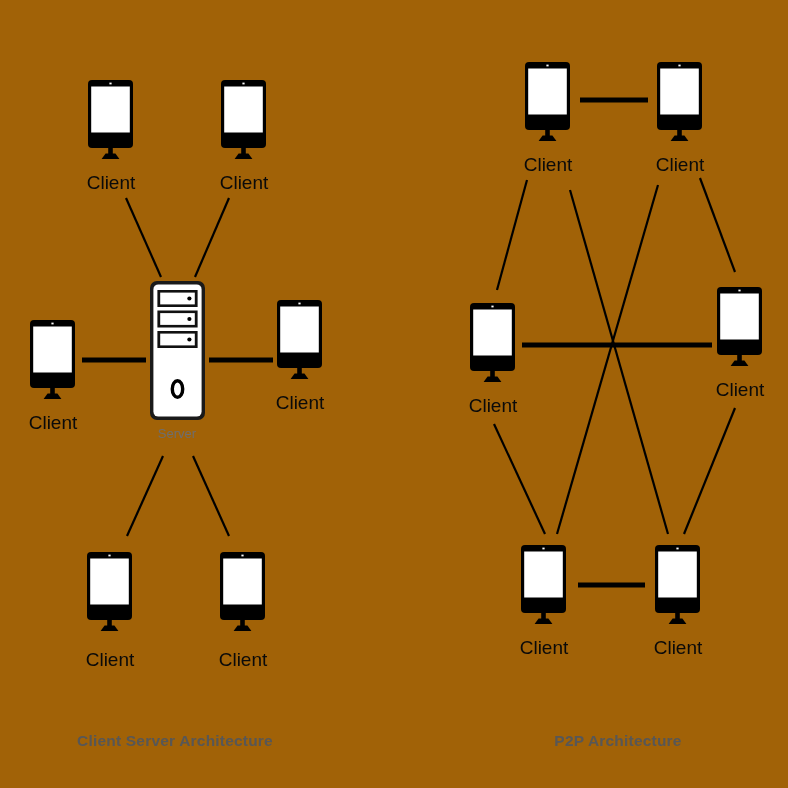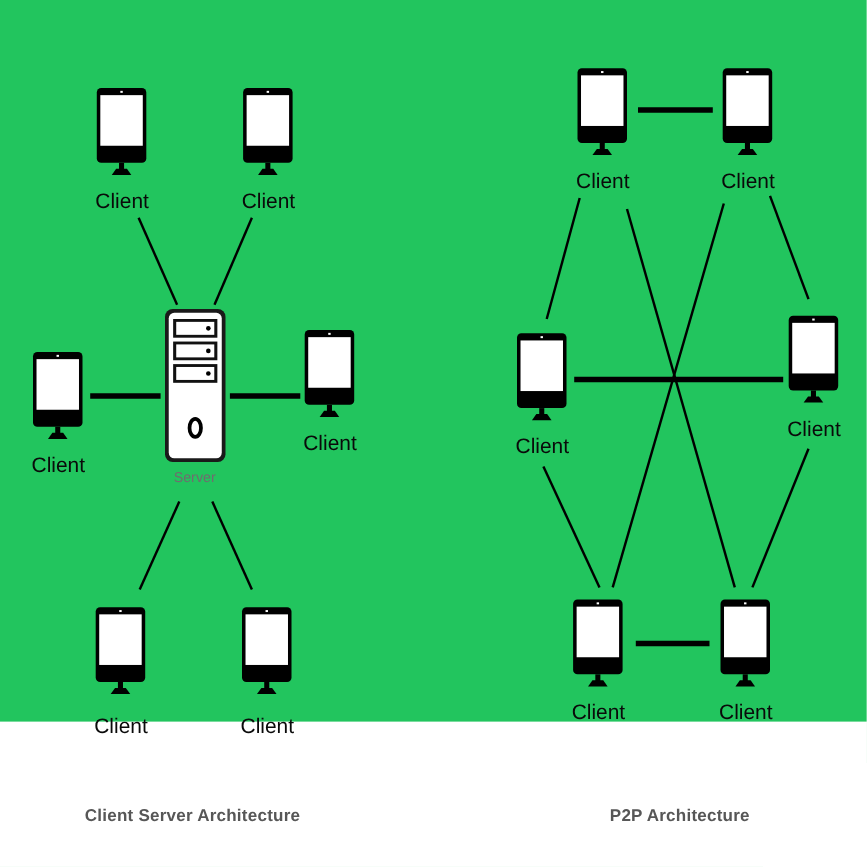--- a/index.html
+++ b/index.html
@@ -9,22 +9,22 @@
   }
   body {
     width: 788px;
     height: 788px;
     font-family: "Liberation Sans", sans-serif;
     overflow: hidden;
   }
   #canvas {
     position: relative;
     width: 788px;
-    height: 656px;
-    background: #22c55e;
+    height: 788px;
+    background: #a16207;
   }
   svg.diagram-layer {
     position: absolute;
     top: 0;
     left: 0;
     width: 788px;
     height: 788px;
   }
   .node-label {
     font-family: "Liberation Sans", sans-serif;

